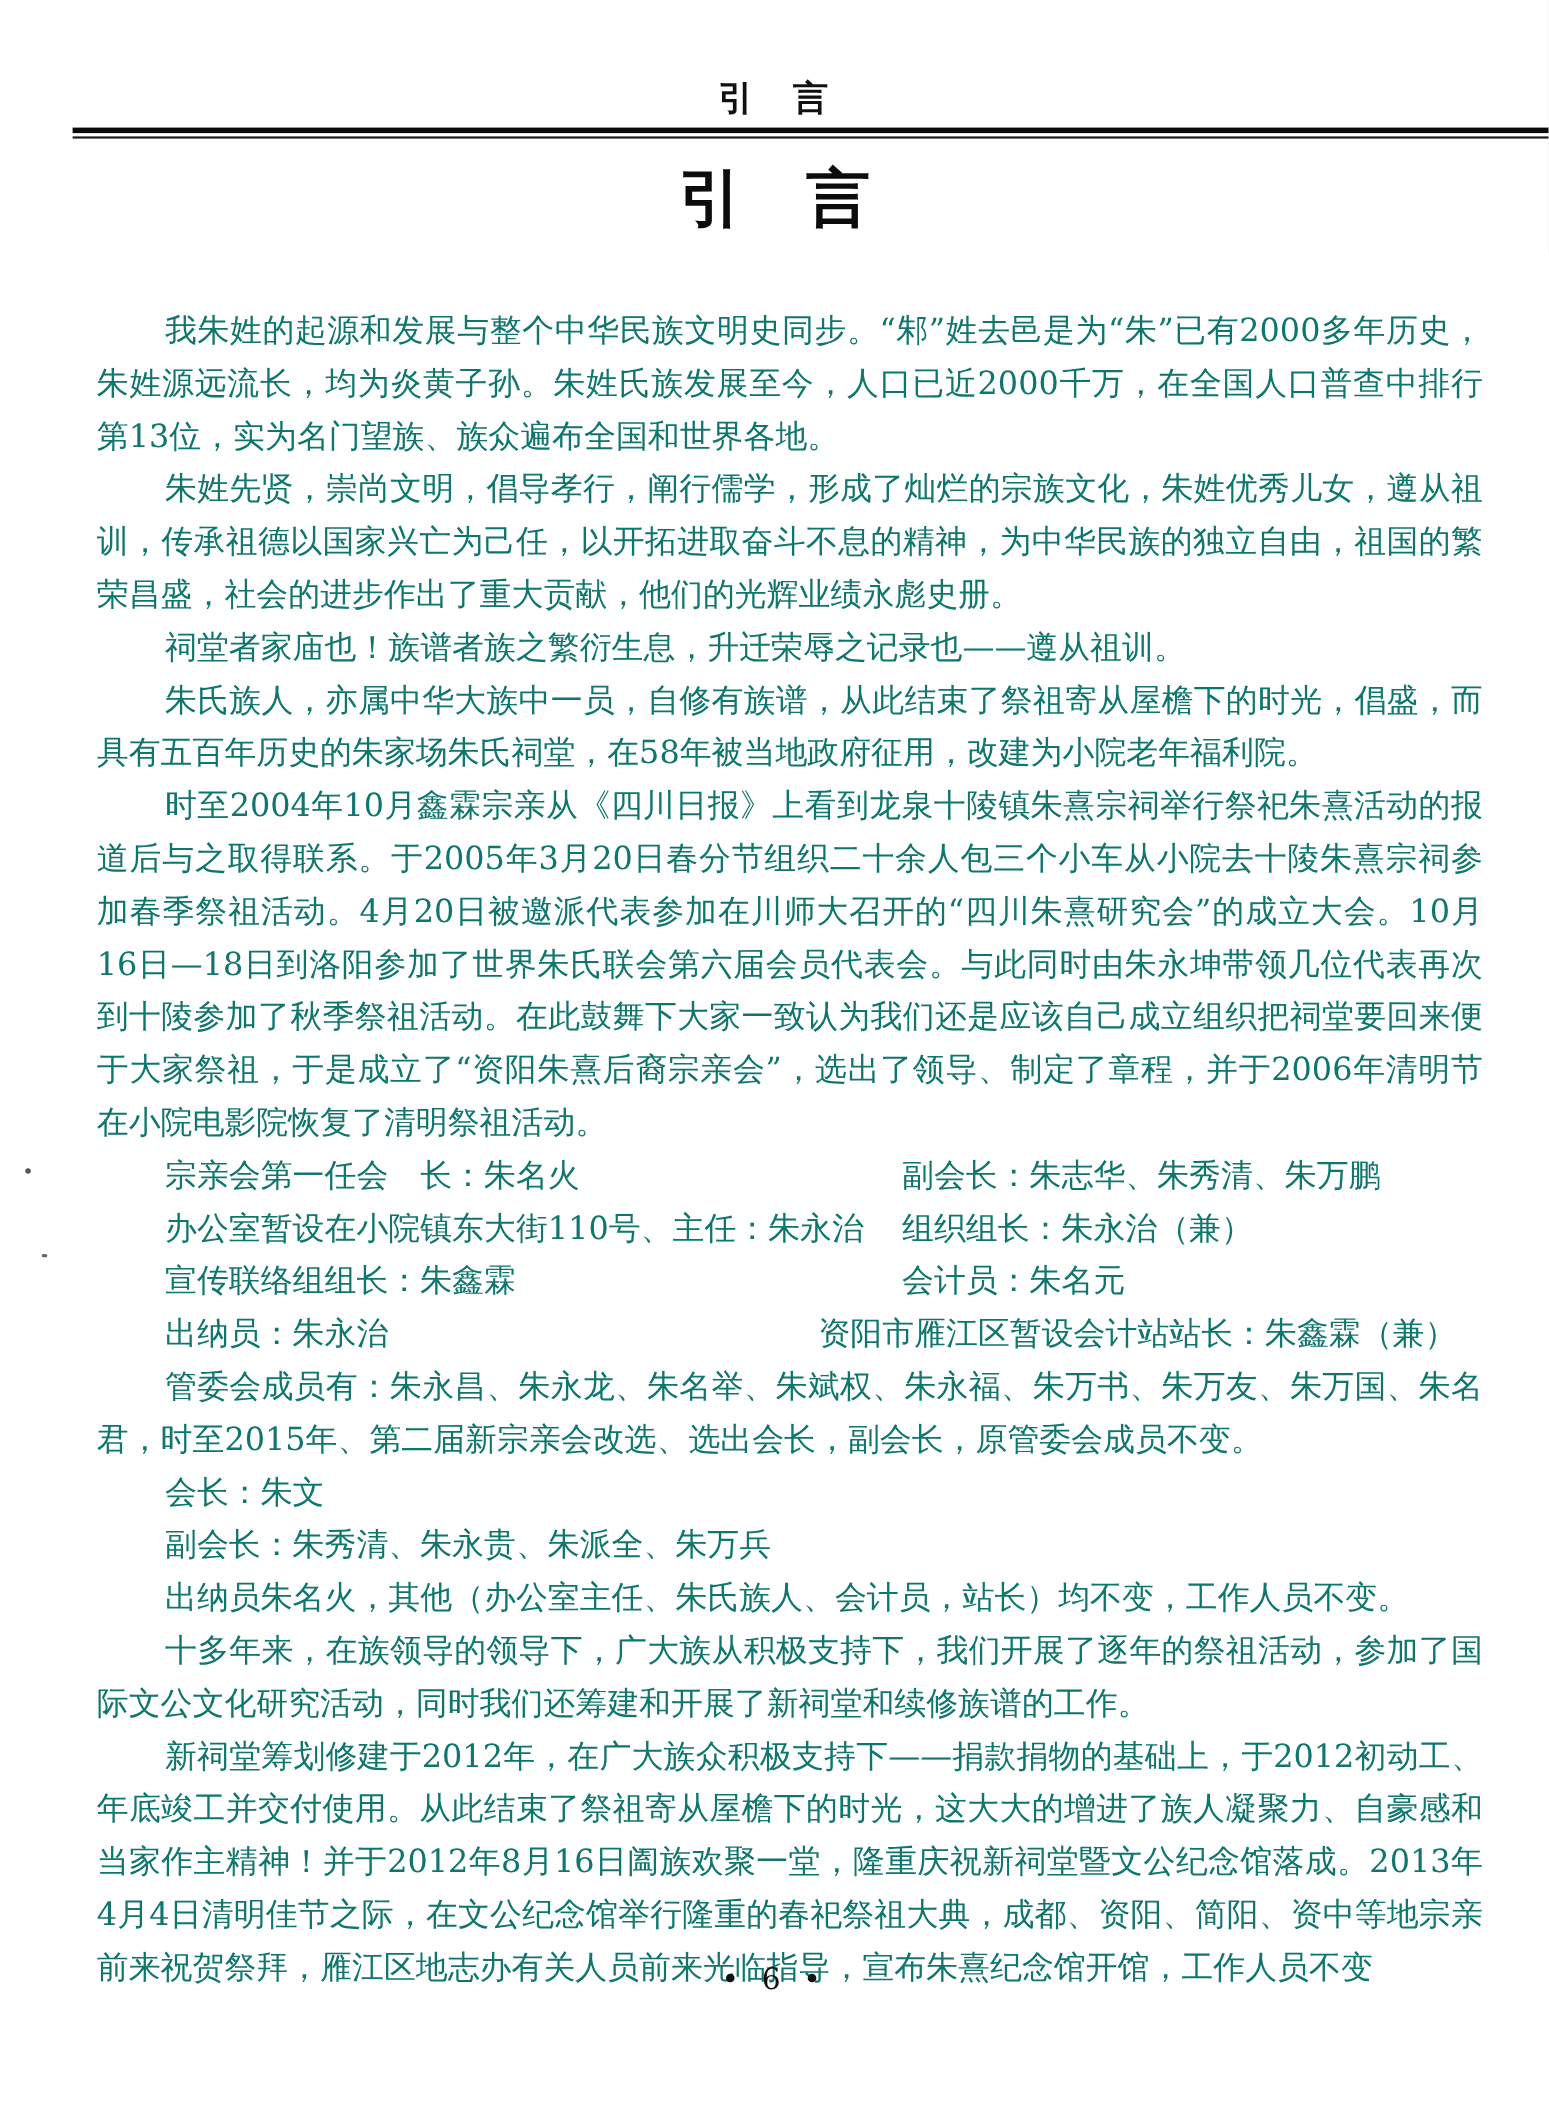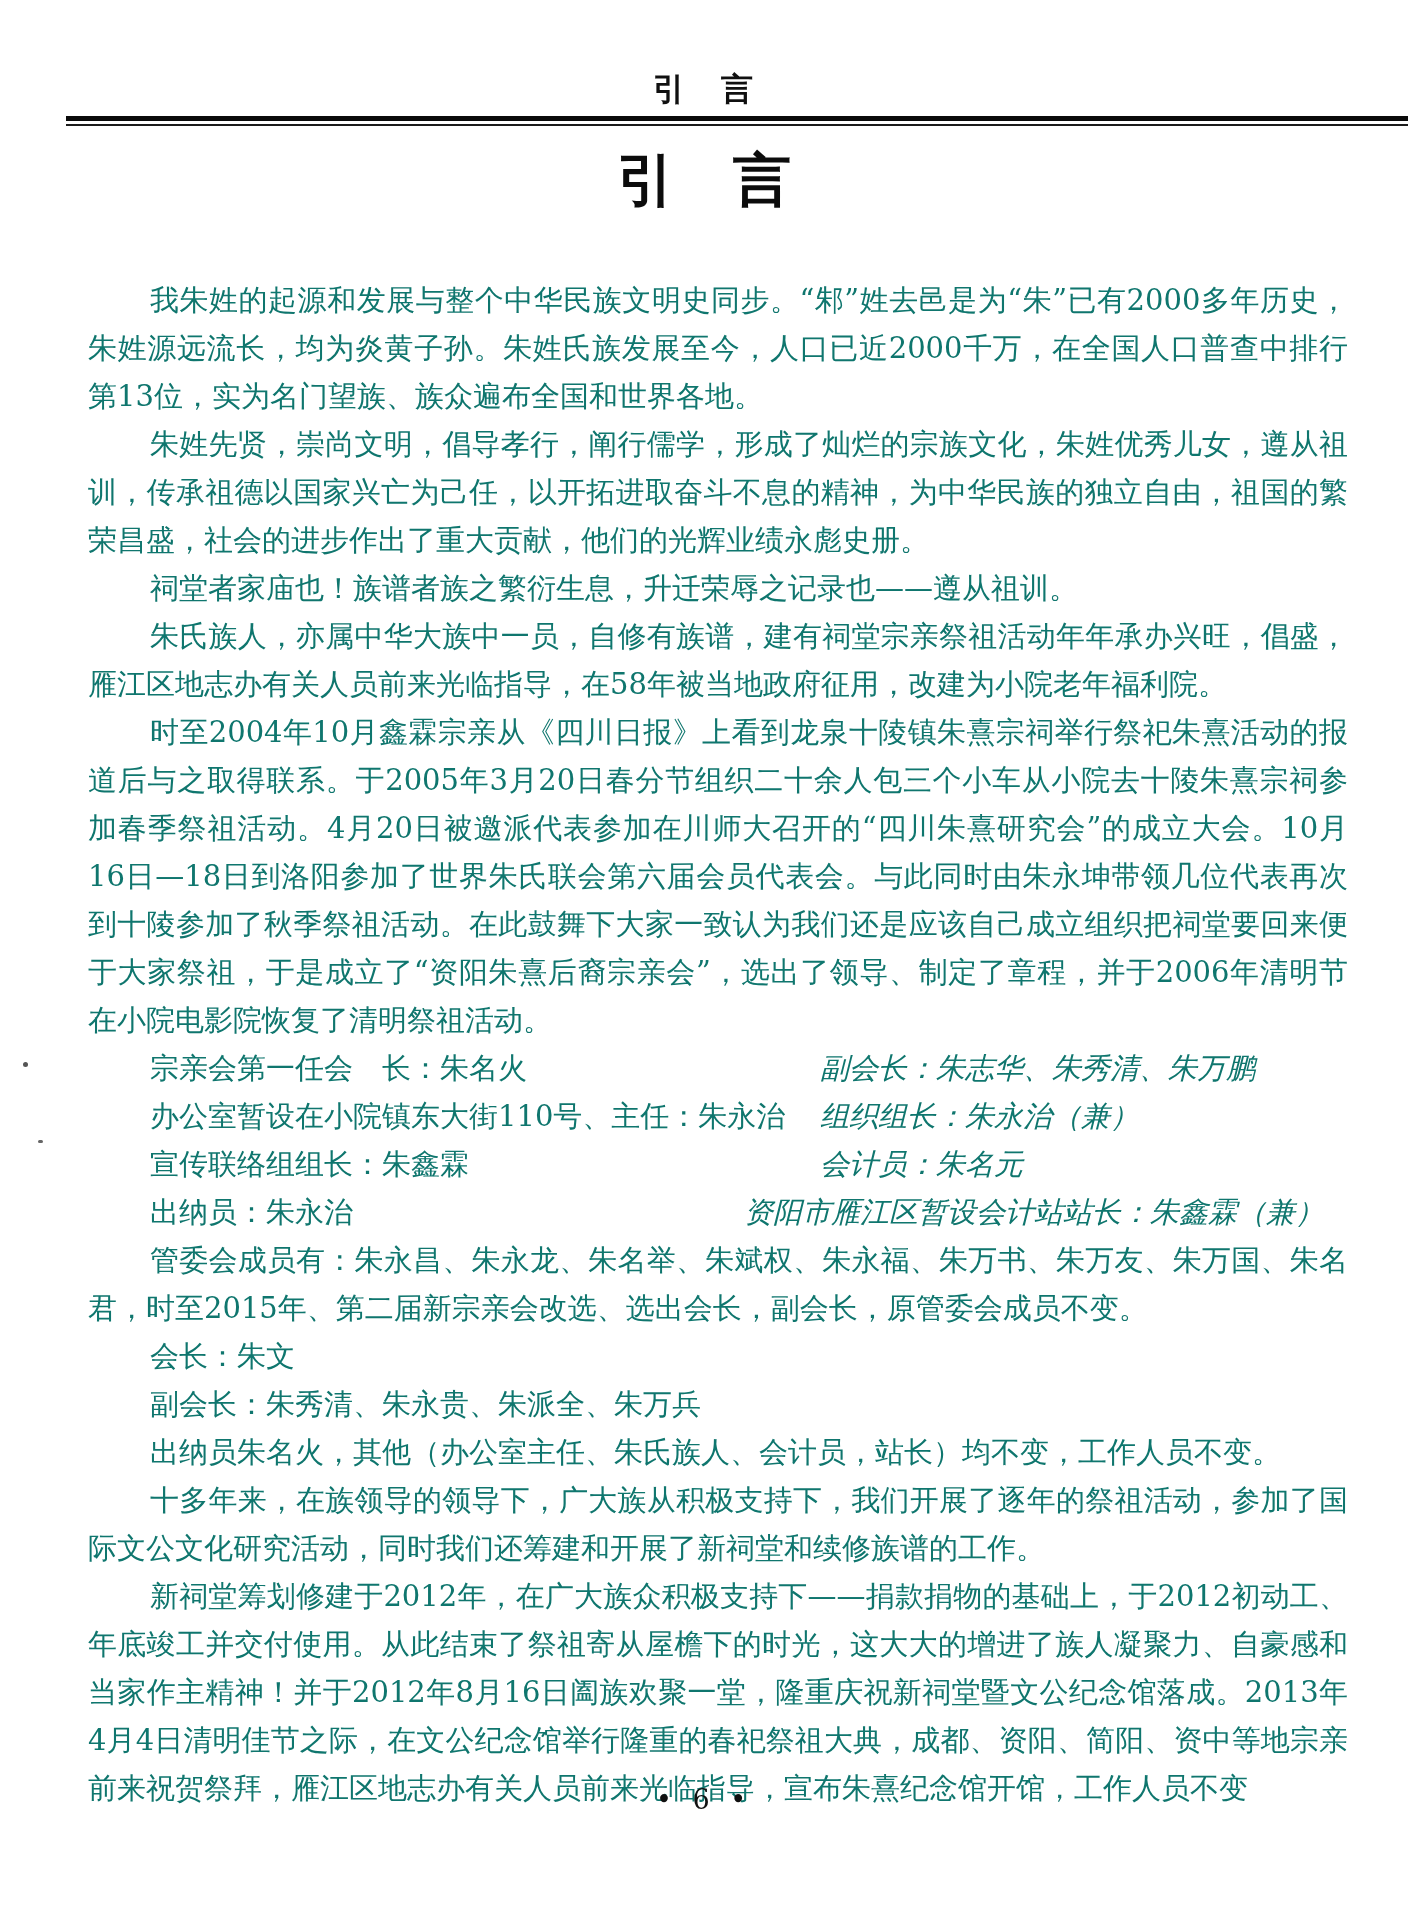--- a/index.html
+++ b/index.html
@@ -57,21 +57,21 @@
   }
   .body-text p { margin: 0; padding: 0; }
   .para { text-indent: 62px; }
   .officer-row {
     display: flex;
     padding-left: 62px;
     text-indent: 0;
   }
   .officer-row .left  { flex: 0 0 670px; }
   .officer-row.narrow .left { flex: 0 0 594px; }
-  .officer-row .right { flex: 1 1 auto; font-style: italic; }
+  .officer-row .right { flex: 1 1 auto; }
   .page-footer {
     position: absolute;
     top: 1784px;
     left: 0;
     width: 100%;
     text-align: center;
     font-size: 27px;
     color: #111;
     letter-spacing: 6px;
   }
@@ -95,21 +95,21 @@
     <div class="thick"></div>
     <div class="thin"></div>
   </div>
 
   <h1 class="page-title">引　言</h1>
 
   <div class="body-text">
     <p class="para">我朱姓的起源和发展与整个中华民族文明史同步。“邾”姓去邑是为“朱”已有2000多年历史，朱姓源远流长，均为炎黄子孙。朱姓氏族发展至今，人口已近2000千万，在全国人口普查中排行第13位，实为名门望族、族众遍布全国和世界各地。</p>
     <p class="para">朱姓先贤，崇尚文明，倡导孝行，阐行儒学，形成了灿烂的宗族文化，朱姓优秀儿女，遵从祖训，传承祖德以国家兴亡为己任，以开拓进取奋斗不息的精神，为中华民族的独立自由，祖国的繁荣昌盛，社会的进步作出了重大贡献，他们的光辉业绩永彪史册。</p>
     <p class="para">祠堂者家庙也！族谱者族之繁衍生息，升迁荣辱之记录也——遵从祖训。</p>
-    <p class="para">朱氏族人，亦属中华大族中一员，自修有族谱，建有祠堂宗亲祭祖活动年年承办兴旺，倡盛，雁江区地志办有关人员前来光临指导，在58年被当地政府征用，改建为小院老年福利院。</p>
+    <p class="para">朱氏族人，亦属中华大族中一员，自修有族谱，从此结束了祭祖寄从屋檐下的时光，倡盛，而具有五百年历史的朱家场朱氏祠堂，在58年被当地政府征用，改建为小院老年福利院。</p>
     <p class="para">时至2004年10月鑫霖宗亲从《四川日报》上看到龙泉十陵镇朱熹宗祠举行祭祀朱熹活动的报道后与之取得联系。于2005年3月20日春分节组织二十余人包三个小车从小院去十陵朱熹宗祠参加春季祭祖活动。4月20日被邀派代表参加在川师大召开的“四川朱熹研究会”的成立大会。10月16日—18日到洛阳参加了世界朱氏联会第六届会员代表会。与此同时由朱永坤带领几位代表再次到十陵参加了秋季祭祖活动。在此鼓舞下大家一致认为我们还是应该自己成立组织把祠堂要回来便 于大家祭祖，于是成立了“资阳朱熹后裔宗亲会”，选出了领导、制定了章程，并于2006年清明节在小院电影院恢复了清明祭祖活动。</p>
 
     <div class="officer-row">
       <span class="left">宗亲会第一任会　长：朱名火</span>
       <span class="right">副会长：朱志华、朱秀清、朱万鹏</span>
     </div>
     <div class="officer-row">
       <span class="left">办公室暂设在小院镇东大街110号、主任：朱永治</span>
       <span class="right">组织组长：朱永治（兼）</span>
     </div>

